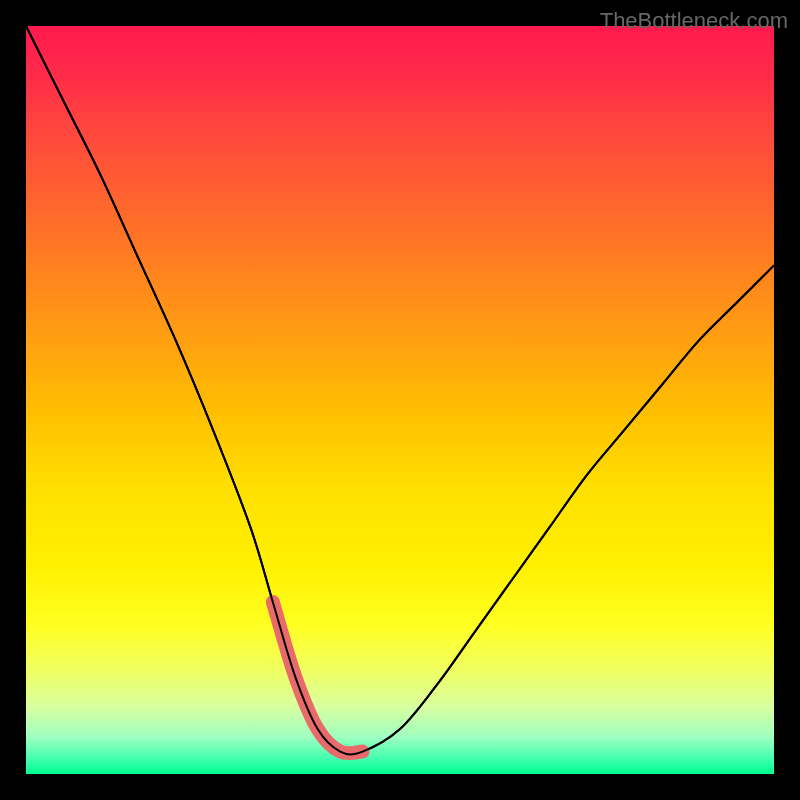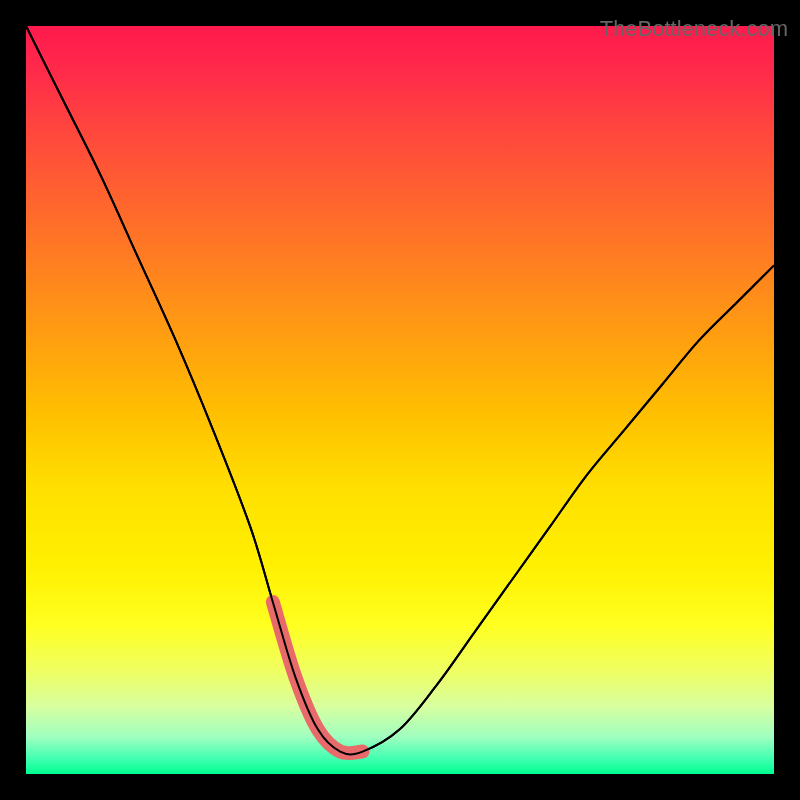--- a/index.html
+++ b/index.html
@@ -6,21 +6,21 @@
     margin: 0;
     padding: 0;
     width: 800px;
     height: 800px;
     background: #000;
     position: relative;
     font-family: Arial, sans-serif;
   }
   .watermark {
     position: absolute;
-    top: 16px;
+    top: 8px;
     right: 12px;
     color: #666;
     font-size: 22px;
     font-weight: 500;
     z-index: 10;
   }
   .plot-area {
     position: absolute;
     left: 26px;
     top: 26px;

